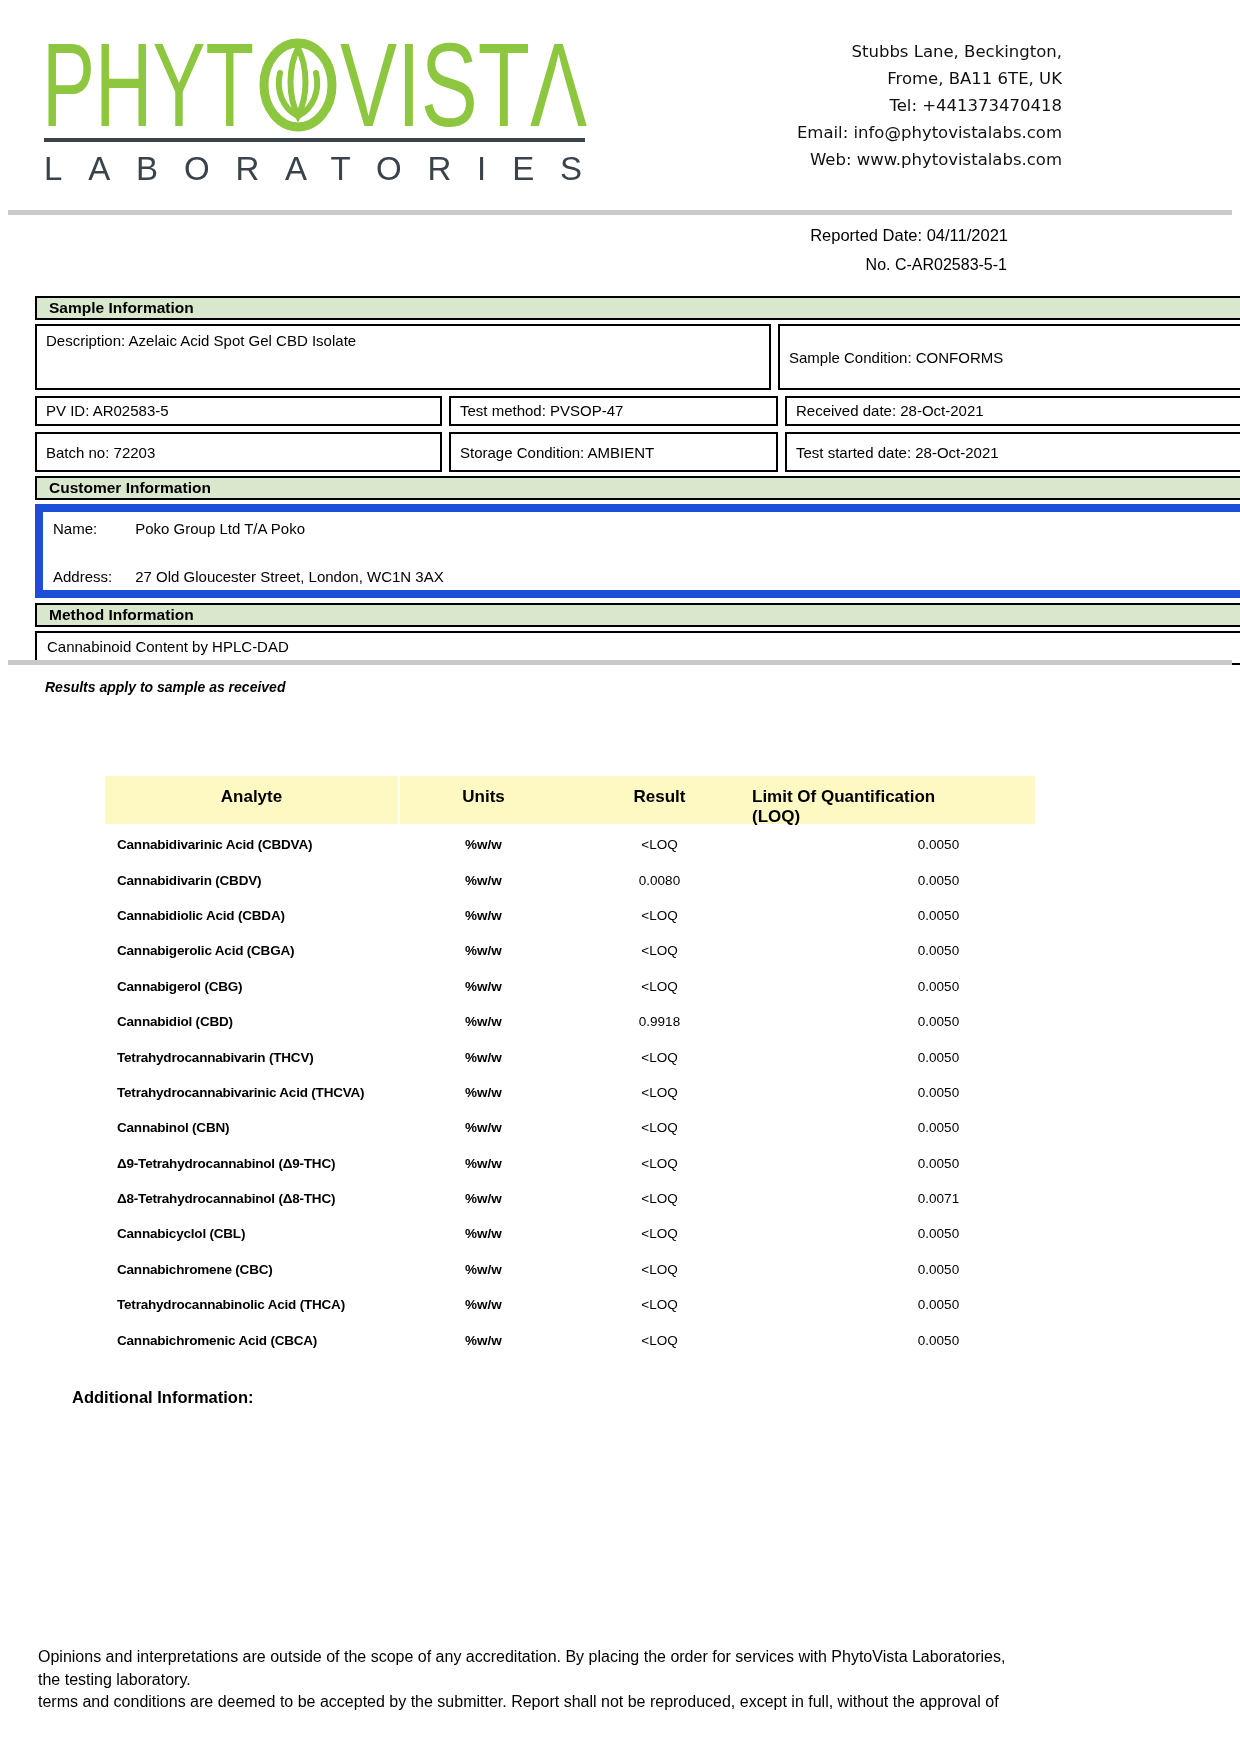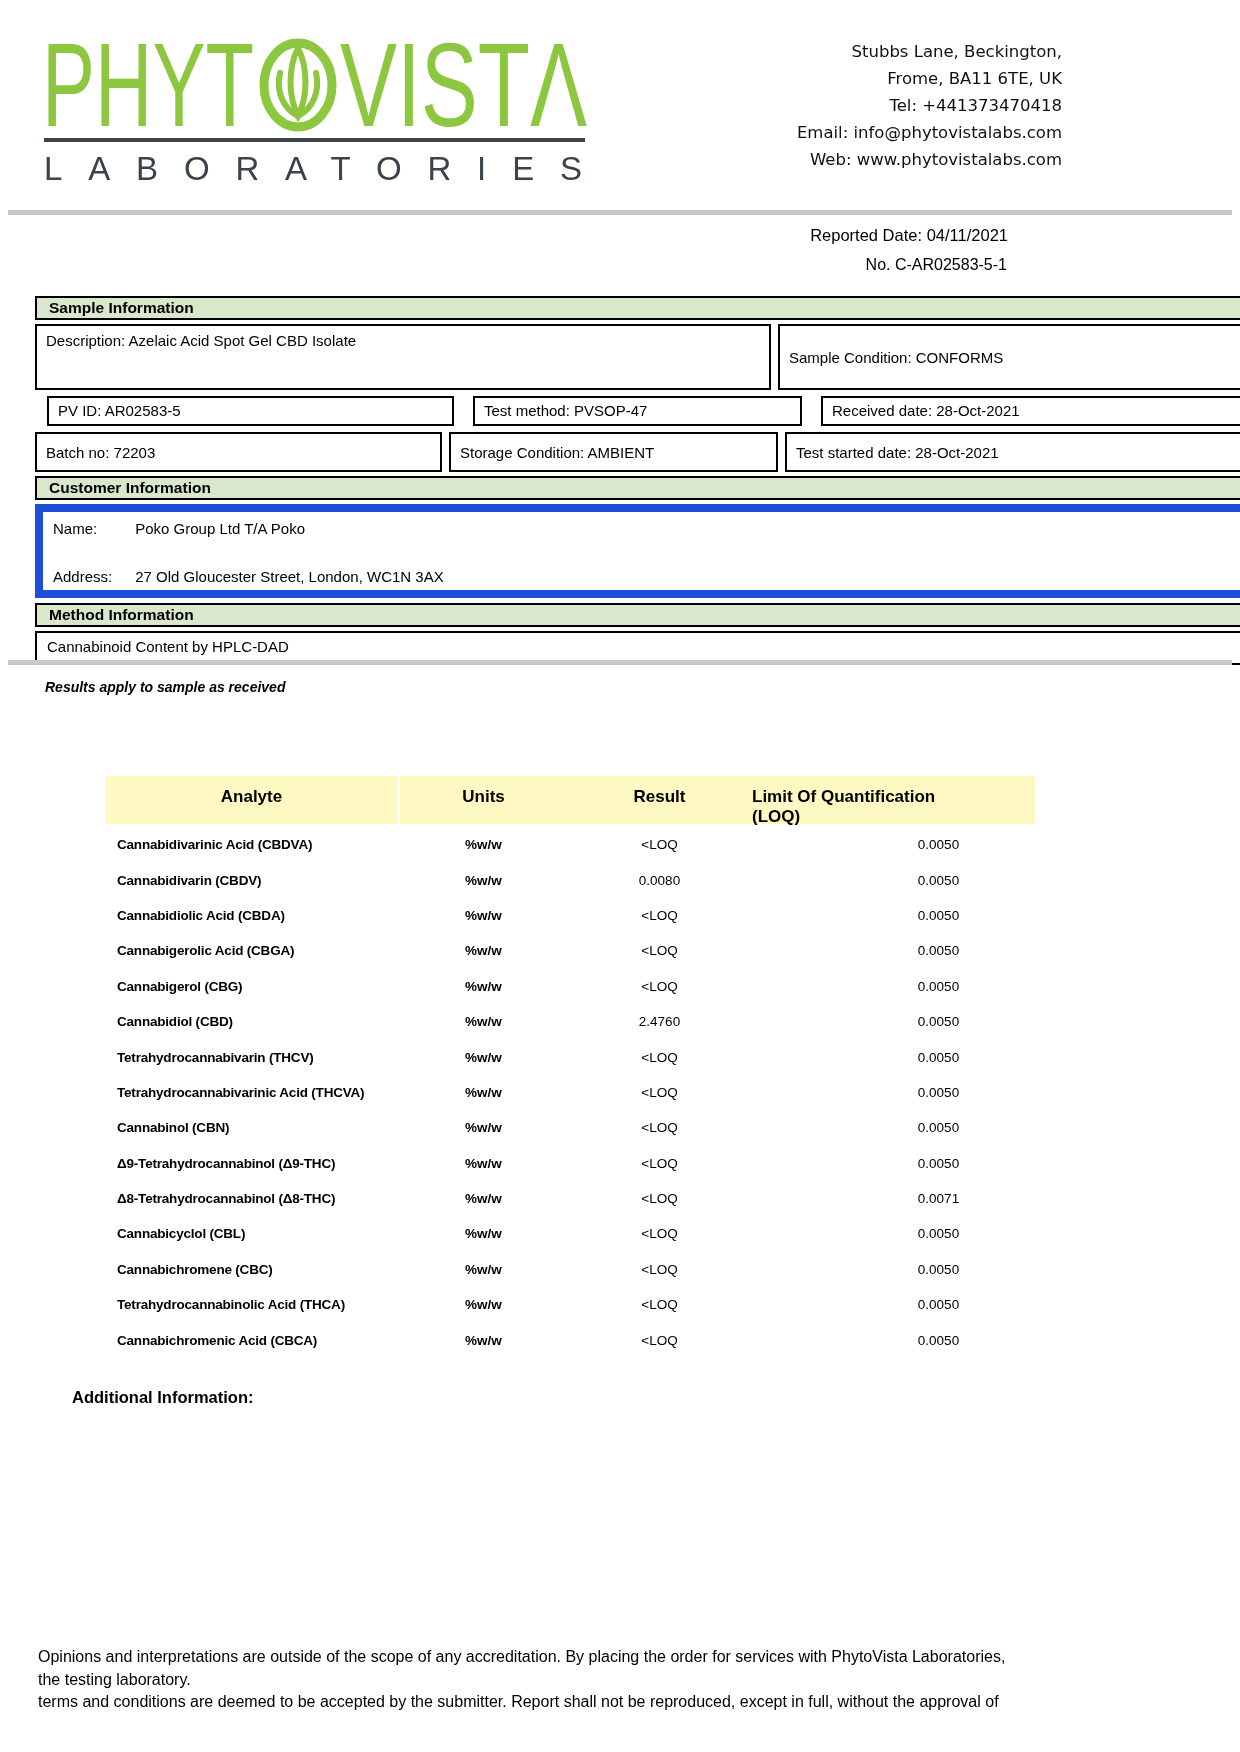--- a/index.html
+++ b/index.html
@@ -21,21 +21,21 @@
   
   .info-wrap { position:absolute; top:296px; left:35px; width:1232px;border-radius:17px; }
   .bar { height:20px; line-height:20px; background:#d9e8cc; border:2px solid #000;
     font-weight:700; font-size:15.5px; padding-left:12px; }
   .cell { border:2px solid #000; font-size:15px; box-sizing:border-box; background:#fff; }
   .desc-row { display:flex; gap:7px; margin-top:4px; }
   .desc-cell { width:736px; height:66px; padding:6px 9px; }
   .cond-cell { flex:1; height:66px; display:flex; align-items:center; padding-left:9px; }
   .grid-row { display:flex; gap:7px; margin-top:6px; }
   .grid-row .g1 { width:407px; } .grid-row .g2 { width:329px; } .grid-row .g3 { flex:1; }
-  .r1 .cell { height:30px; line-height:26px; padding-left:9px;margin-left:12px; }
+  .r1 .cell { height:30px; line-height:26px; padding-left:9px; }
   .r2 .cell { height:40px; display:flex; align-items:center; padding-left:9px; }
   .bar2 { margin-top:4px; } .bar3 { margin-top:5px; }
   .cust-box { margin-top:4px; border:8px solid #1d4ed8; height:62px; padding:8px 10px; font-size:15px; }
   .cust-line .lbl { display:inline-block; width:78px; }
   .cust-line + .cust-line { margin-top:31px; }
   .method-box { margin-top:4px; border:2px solid #000; height:30px; line-height:28px;
     padding-left:10px; font-size:15px; }
 
   .results-note { position:absolute; top:679px; left:45px; font-size:14px;
     font-weight:700; font-style:italic; }
@@ -166,21 +166,21 @@
         </div>
         <div class="rt-row">
           <div class="rt-c1">Cannabigerol (CBG)</div>
           <div class="rt-c2">%w/w</div>
           <div class="rt-c3">&lt;LOQ</div>
           <div class="rt-c4">0.0050</div>
         </div>
         <div class="rt-row">
           <div class="rt-c1">Cannabidiol (CBD)</div>
           <div class="rt-c2">%w/w</div>
-          <div class="rt-c3">2.4760</div>
+          <div class="rt-c3">0.9918</div>
           <div class="rt-c4">0.0050</div>
         </div>
         <div class="rt-row">
           <div class="rt-c1">Tetrahydrocannabivarin (THCV)</div>
           <div class="rt-c2">%w/w</div>
           <div class="rt-c3">&lt;LOQ</div>
           <div class="rt-c4">0.0050</div>
         </div>
         <div class="rt-row">
           <div class="rt-c1">Tetrahydrocannabivarinic Acid (THCVA)</div>

